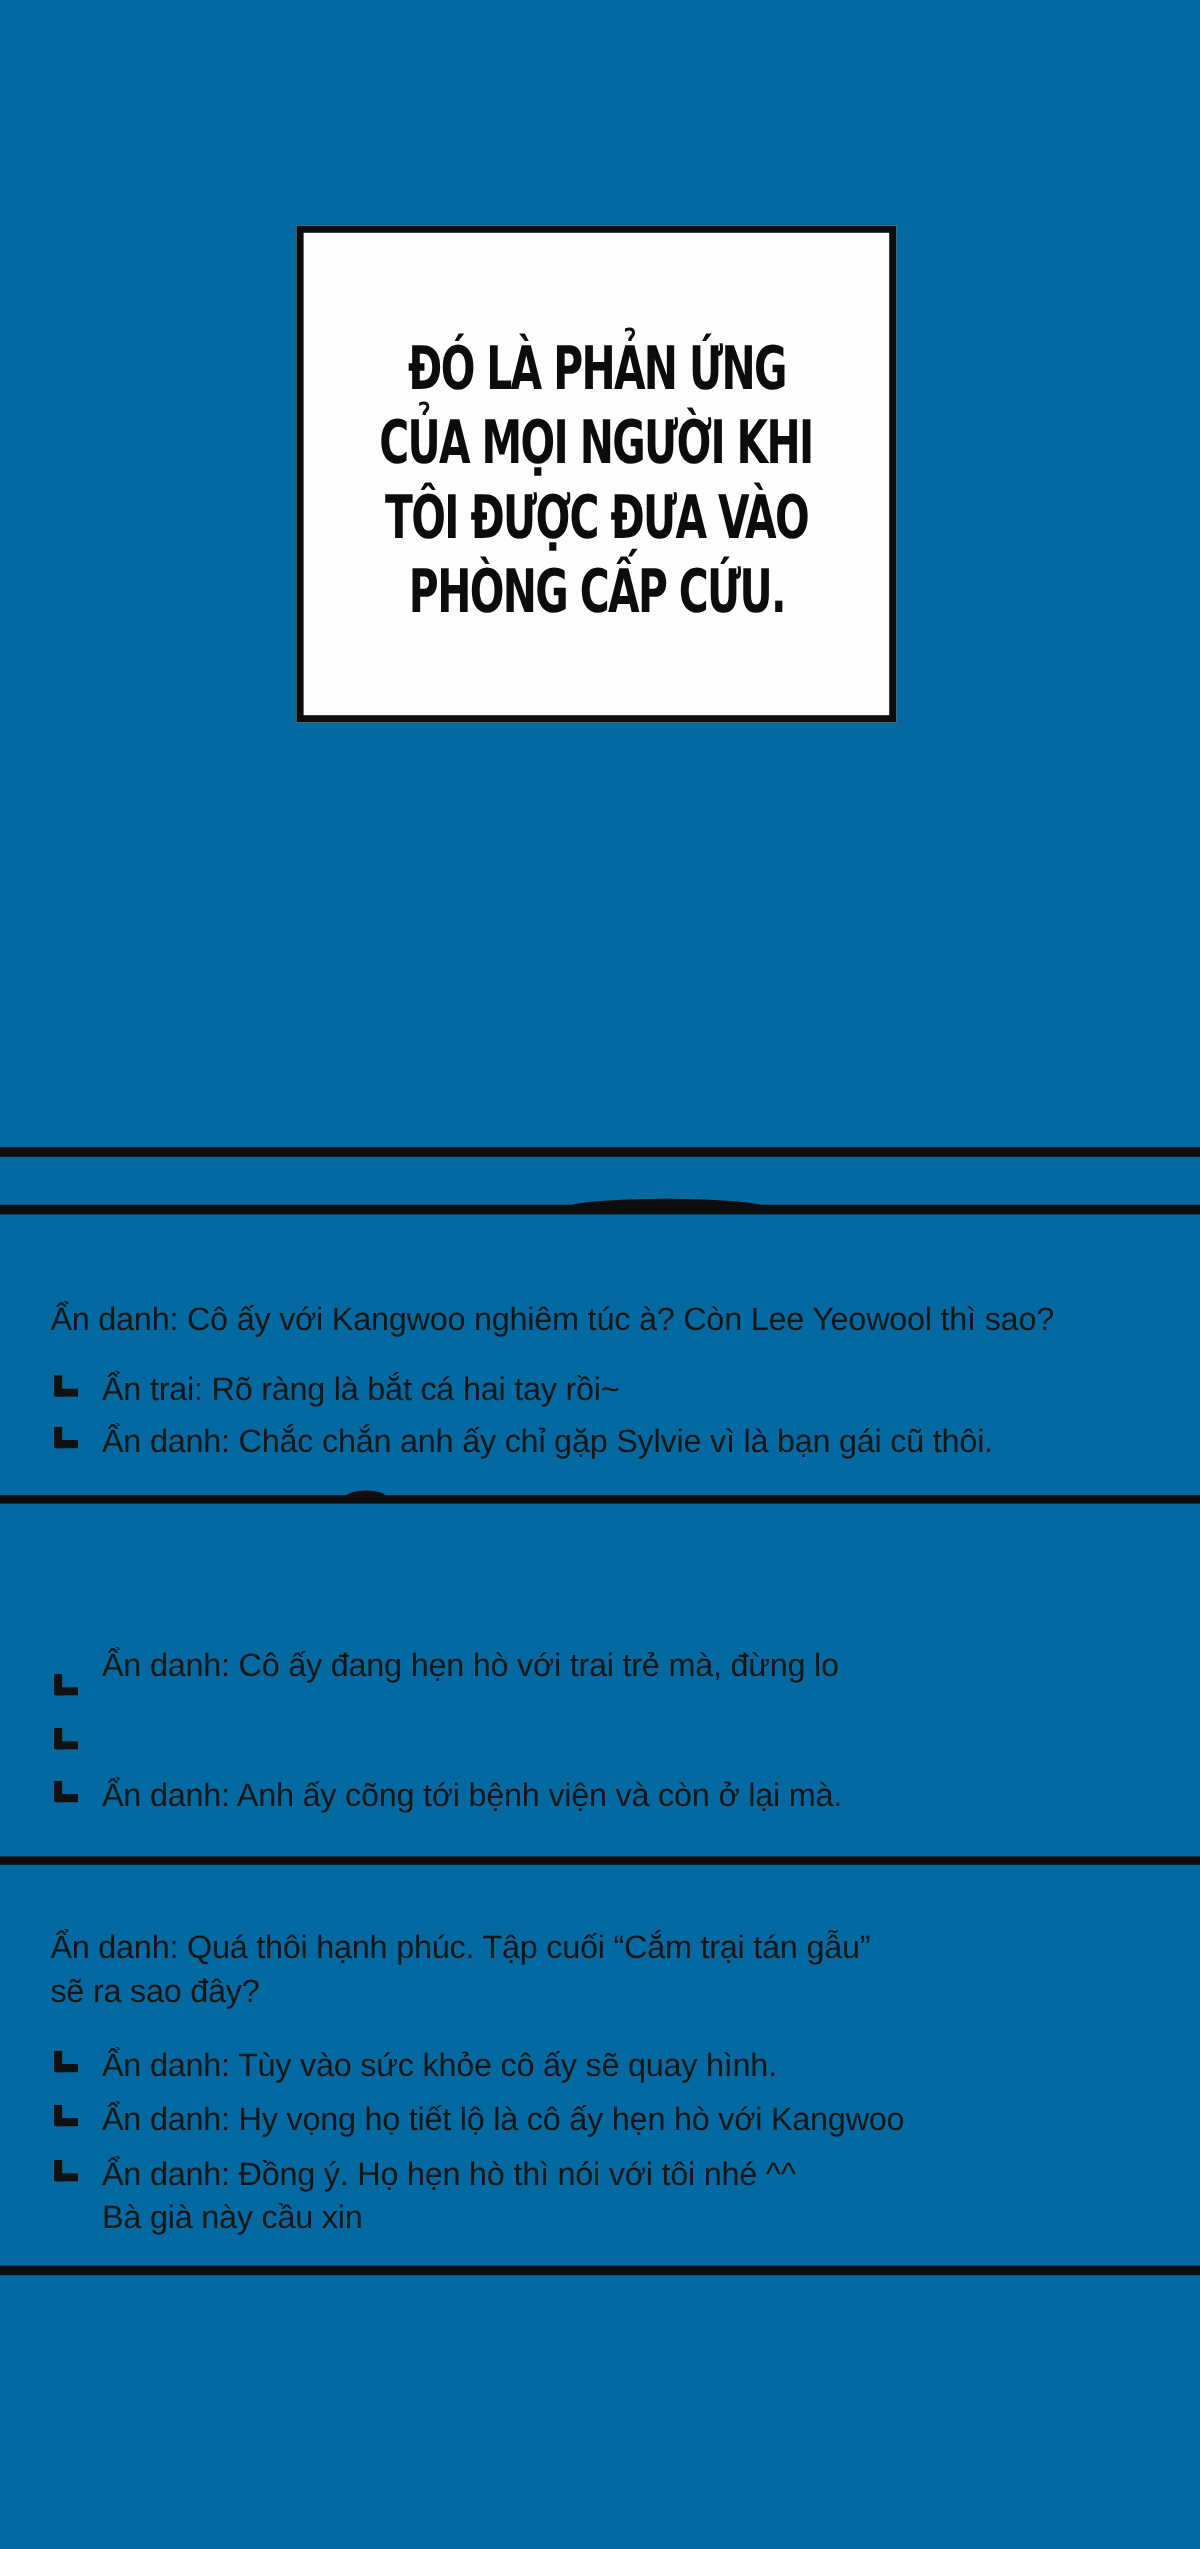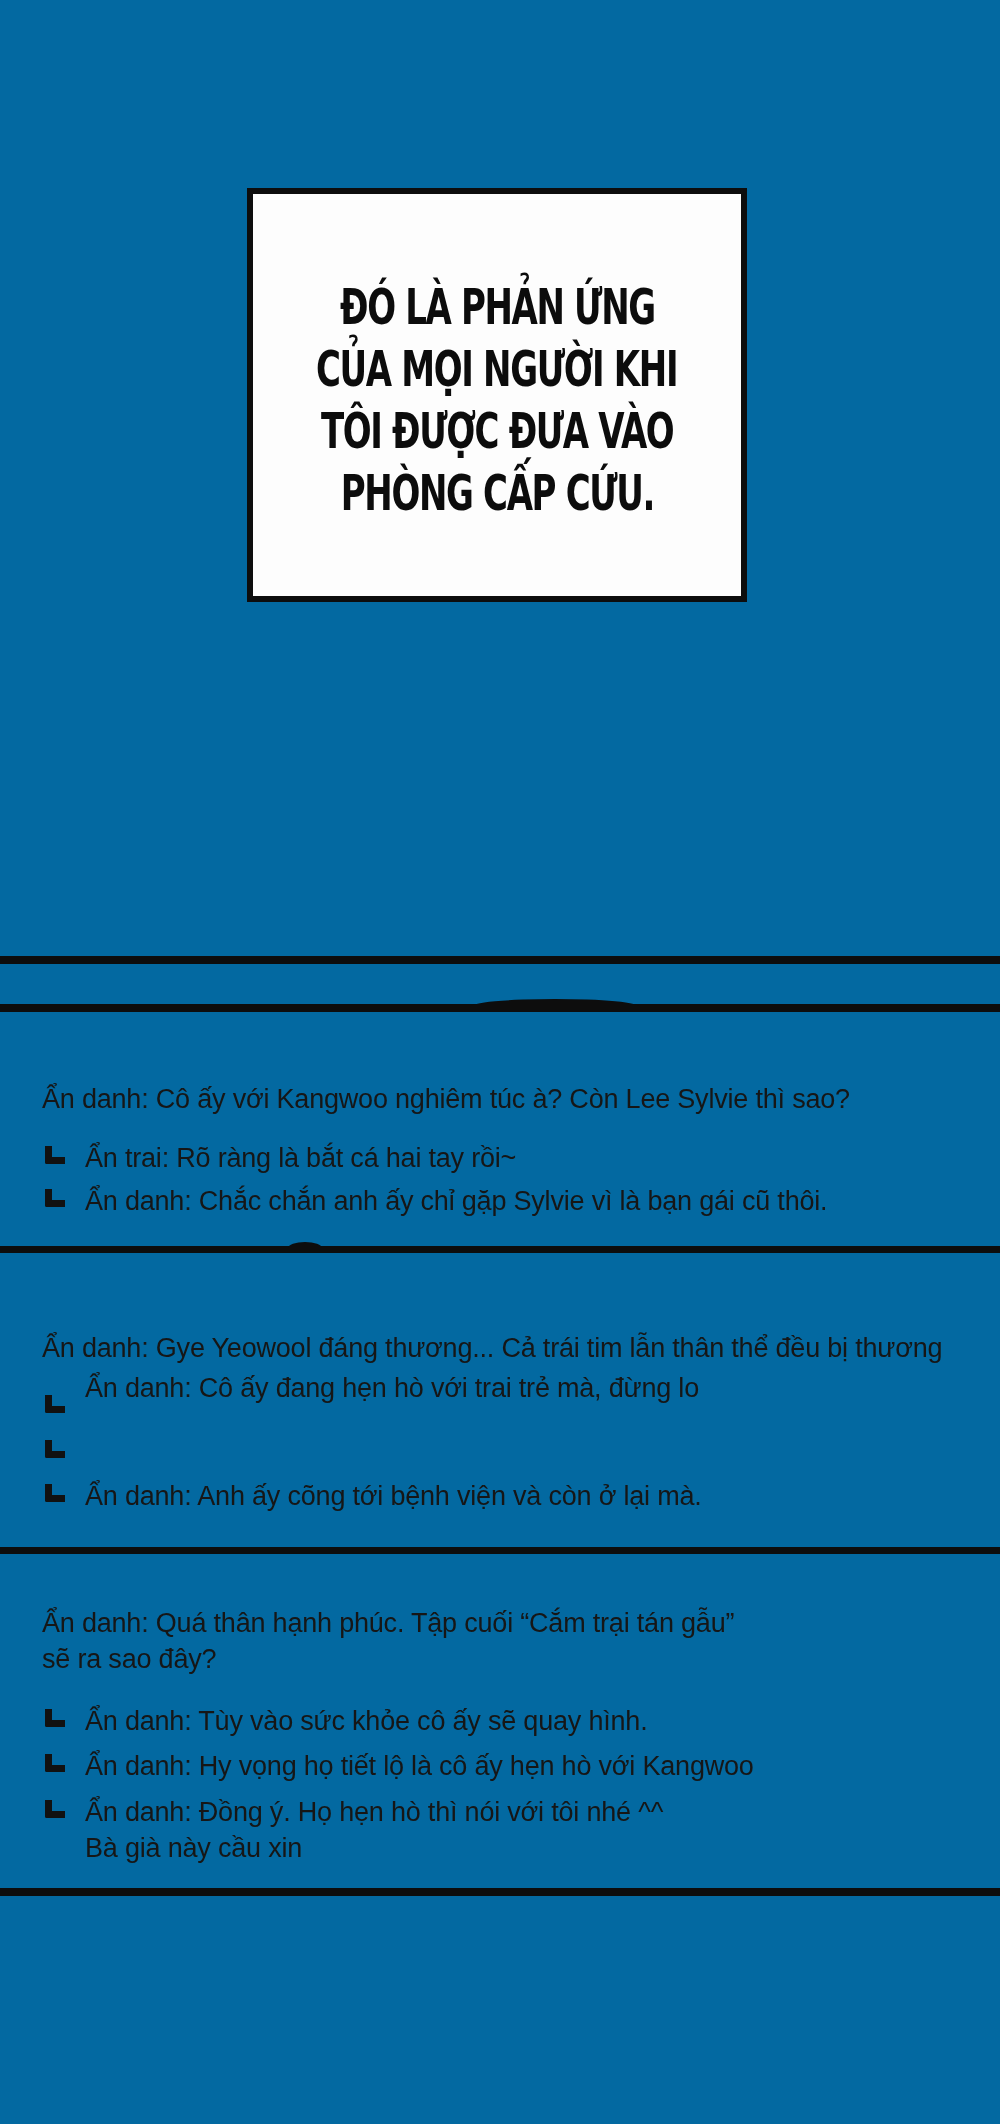--- a/index.html
+++ b/index.html
@@ -105,39 +105,38 @@
       <span class="cap-line">CỦA MỌI NGƯỜI KHI</span>
       <span class="cap-line">TÔI ĐƯỢC ĐƯA VÀO</span>
       <span class="cap-line">PHÒNG CẤP CỨU.</span>
     </div>
   </div>
 
   <div class="rule rule-a"></div>
   <div class="rule rule-b"></div>
   <div class="rule-blob blob-b"></div>
 
-  <div class="comment-line main-line" style="top:1081px;">Ẩn danh: Cô ấy với Kangwoo nghiêm túc à? Còn Lee Sylvie thì sao?</div>
+  <div class="comment-line main-line" style="top:1081px;">Ẩn danh: Cô ấy với Kangwoo nghiêm túc à? Còn Lee Yeowool thì sao?</div>
   <span class="reply-icon" style="top:1146px;"></span>
   <div class="comment-line reply-line" style="top:1140px;">Ẩn trai: Rõ ràng là bắt cá hai tay rồi~</div>
   <span class="reply-icon" style="top:1189px;"></span>
   <div class="comment-line reply-line" style="top:1183px;">Ẩn danh: Chắc chắn anh ấy chỉ gặp Sylvie vì là bạn gái cũ thôi.</div>
 
   <div class="rule rule-2"></div>
   <div class="rule-blob blob-2"></div>
 
-  <div class="comment-line main-line" style="top:1330px;">Ẩn danh: Gye Yeowool đáng thương... Cả trái tim lẫn thân thể đều bị thương</div>
   <span class="reply-icon" style="top:1395px;"></span>
   <div class="comment-line reply-line" style="top:1370px;">Ẩn danh: Cô ấy đang hẹn hò với trai trẻ mà, đừng lo</div>
   <span class="reply-icon" style="top:1440px;"></span>
   <span class="reply-icon" style="top:1484px;"></span>
   <div class="comment-line reply-line" style="top:1478px;">Ẩn danh: Anh ấy cõng tới bệnh viện và còn ở lại mà.</div>
 
   <div class="rule rule-3"></div>
 
-  <div class="comment-line main-line" style="top:1605px;">Ẩn danh: Quá thân hạnh phúc. Tập cuối “Cắm trại tán gẫu”</div>
+  <div class="comment-line main-line" style="top:1605px;">Ẩn danh: Quá thôi hạnh phúc. Tập cuối “Cắm trại tán gẫu”</div>
   <div class="comment-line main-line" style="top:1641px;">sẽ ra sao đây?</div>
   <span class="reply-icon" style="top:1709px;"></span>
   <div class="comment-line reply-line" style="top:1703px;text-align:right;">Ẩn danh: Tùy vào sức khỏe cô ấy sẽ quay hình.</div>
   <span class="reply-icon" style="top:1754px;"></span>
   <div class="comment-line reply-line" style="top:1748px;">Ẩn danh: Hy vọng họ tiết lộ là cô ấy hẹn hò với Kangwoo</div>
   <span class="reply-icon" style="top:1800px;"></span>
   <div class="comment-line reply-line" style="top:1794px;">Ẩn danh: Đồng ý. Họ hẹn hò thì nói với tôi nhé ^^</div>
   <div class="comment-line reply-line" style="top:1830px;">Bà già này cầu xin</div>
 
   <div class="rule rule-4"></div>

